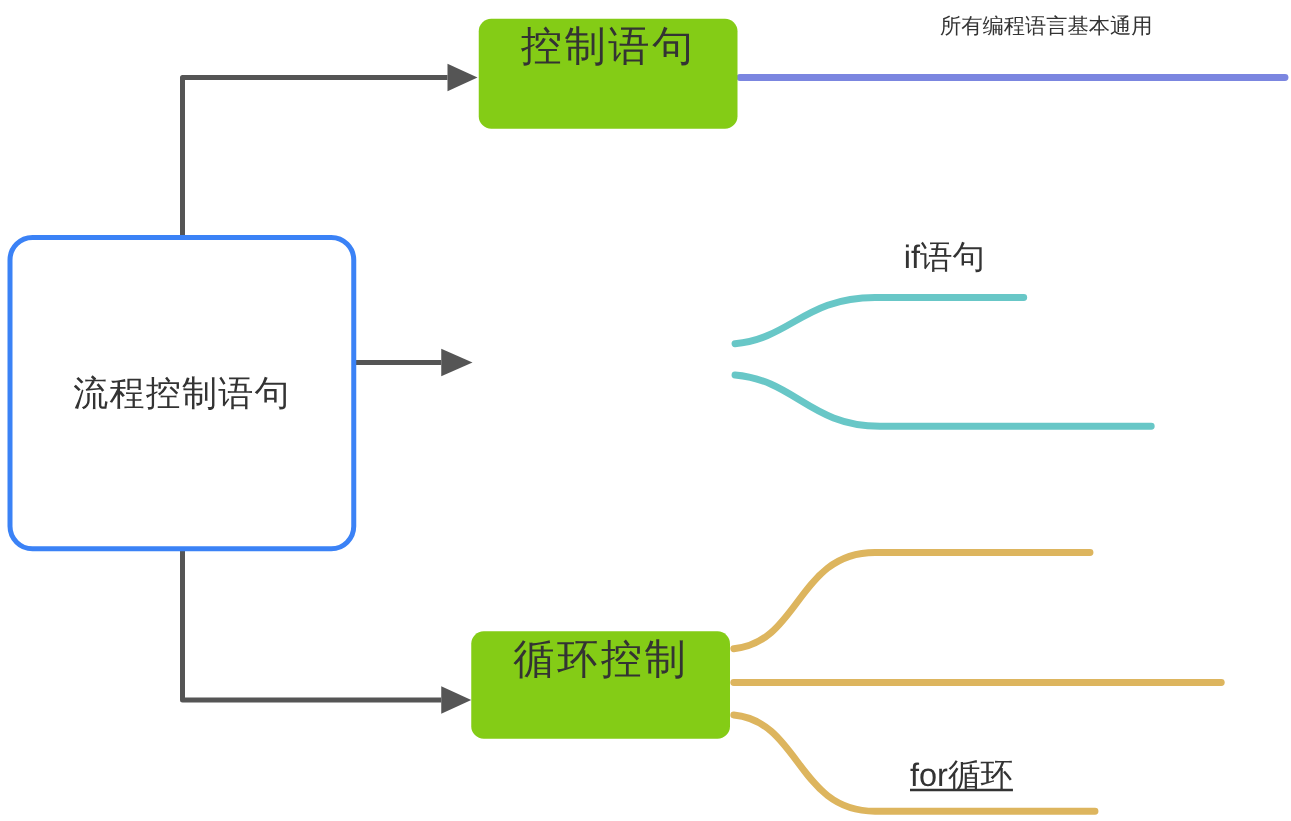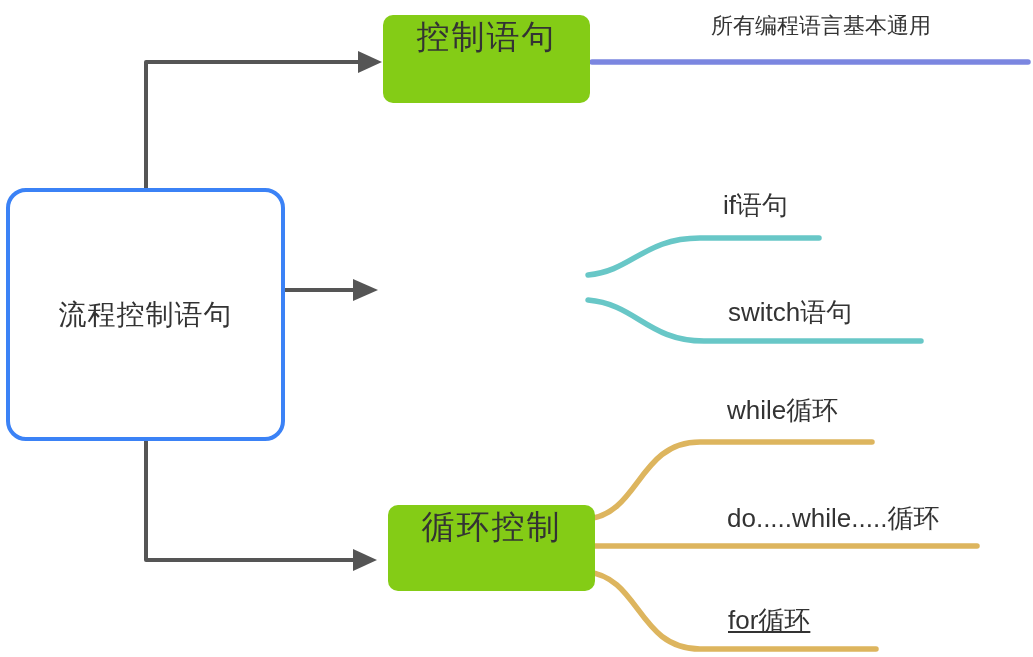--- a/index.html
+++ b/index.html
@@ -24,28 +24,28 @@
     font-size:28px; color:#333333; letter-spacing:1px;text-align:right;
   }
   .branch-node {
     position:absolute; width:207px; height:86px;
     background:#84cc16; border-radius:10px;
     display:flex; align-items:flex-start; justify-content:center;
     font-size:33px; color:#333333; letter-spacing:2px;
   }
   .node-control { left:383px; top:15px; height:88px; }
   .node-branch  { left:380px; top:245px; }
-  .node-loop    { left:388px; top:505px; }
+  .node-loop    { left:377px; top:505px; }
 
   .child-label {
     position:absolute;
     font-size:26px; color:#333333;
     white-space:nowrap; line-height:1.2;
   }
-  .label-universal { left:711px; top:13px; font-size:22px; }
+  .label-universal { left:752px; top:13px; font-size:17px;font-family:Liberation Mono, monospace; }
   .label-if        { left:723px; top:190px;text-align:center; }
   .label-switch    { left:728px; top:297px; }
   .label-while     { left:727px; top:395px; }
   .label-dowhile   { left:727px; top:503px; }
   .label-for       { left:728px; top:605px;text-decoration:underline; }
 </style>
 </head>
 <body>
 
 <div class="canvas">
@@ -78,19 +78,16 @@
   <div class="branch-node node-control">
     <span>控制语句</span>
   </div>
   <div class="branch-node node-loop">
     <span>循环控制</span>
   </div>
 
   <div class="child-label label-universal">所有编程语言基本通用</div>
 
   <div class="child-label label-if">if语句</div>
-  <div class="child-label label-switch">switch语句</div>
 
-  <div class="child-label label-while">while循环</div>
-  <div class="child-label label-dowhile">do.....while.....循环</div>
   <div class="child-label label-for">for循环</div>
 
 </div>
 
 </body></html>

